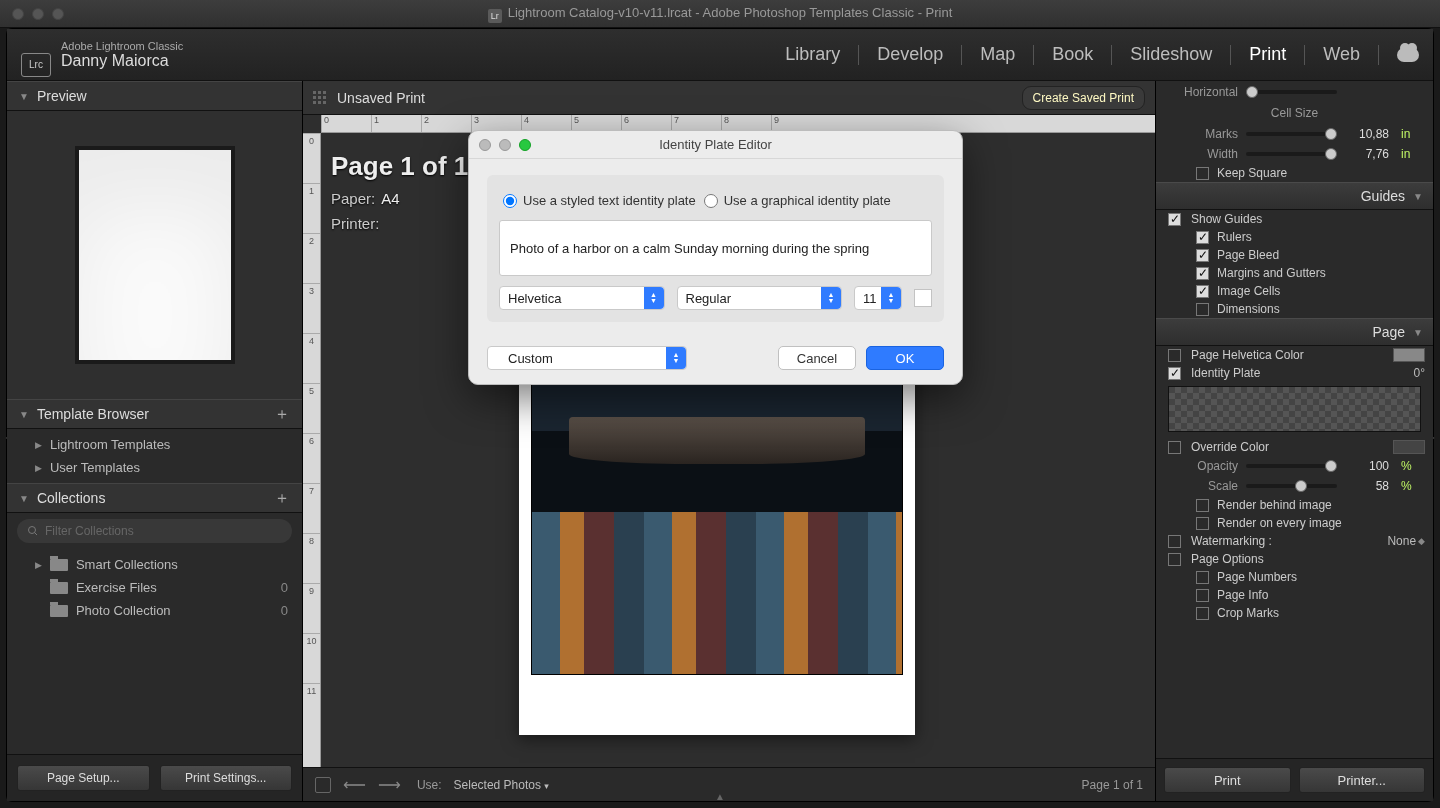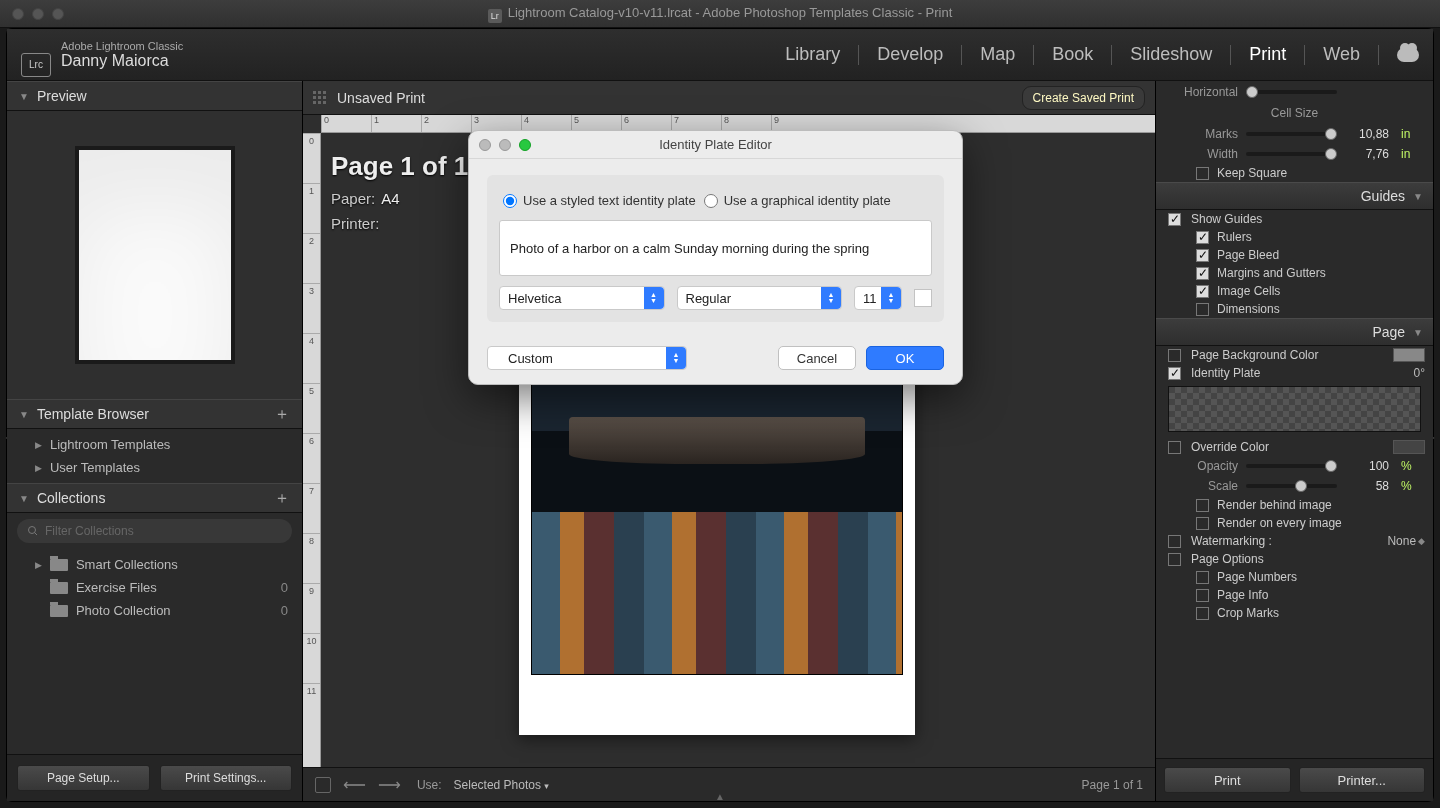--- a/index.html
+++ b/index.html
@@ -369,21 +369,21 @@
             <span class="box"></span>
             <span>Dimensions</span>
           </div>
 
       <div class="rp-section-head">
             <span>Page</span>
             <span class="tri">▼</span>
           </div>
       <div class="rp-check head">
             <span class="box"></span>
-            <span>Page Background Color</span>
+            <span>Page Helvetica Color</span>
             <span class="swatch"></span>
           </div>
       <div class="rp-check head checked">
             <span class="box"></span>
             <span>Identity Plate</span>
             <span class="none-sel">0°</span>
           </div>
       <div class="identity-preview"></div>
       <div class="rp-check head">
             <span class="box"></span>

